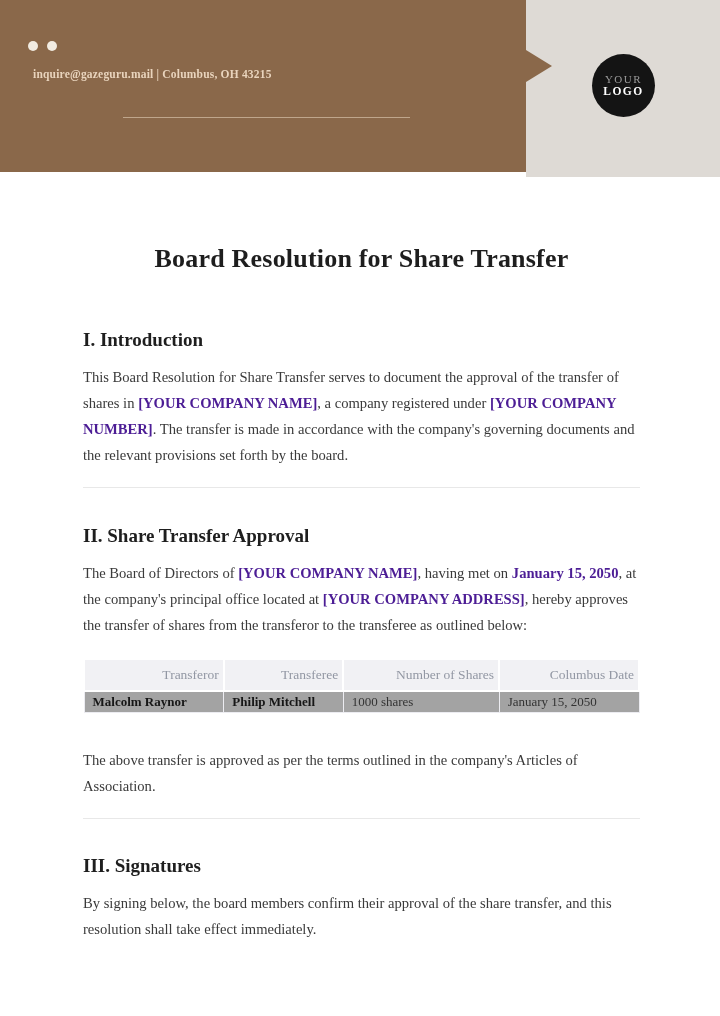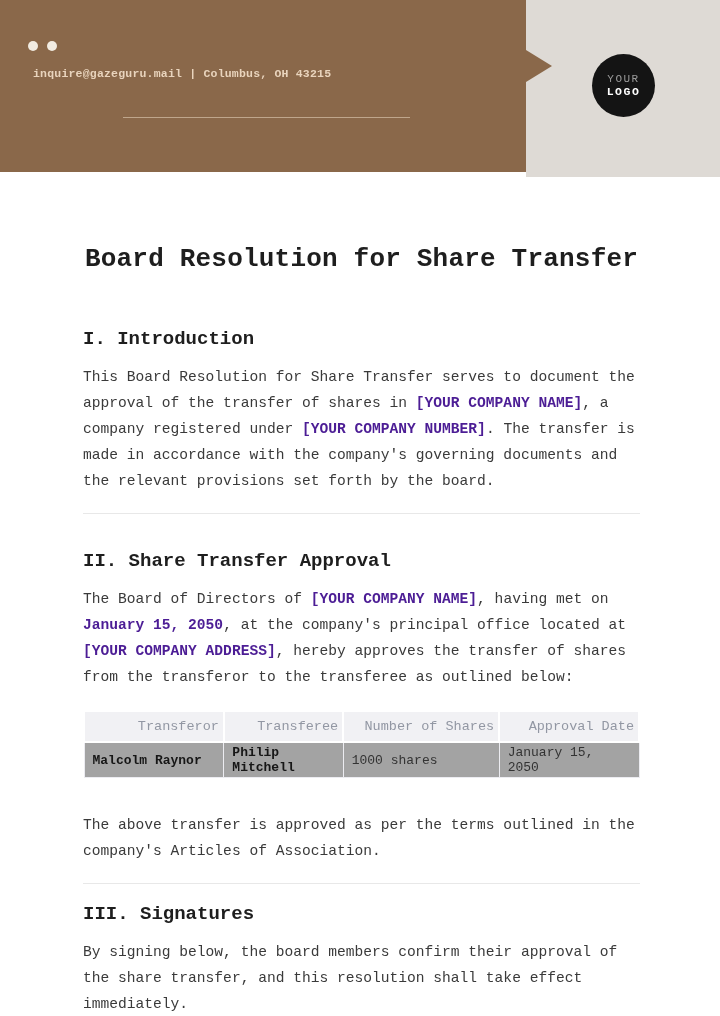--- a/index.html
+++ b/index.html
@@ -2,21 +2,21 @@
 <html style="--brand-brown: #8a684a; --header-beige: #dedad5; --dot-color: #f2ece2; --contact-text: #e9d4bd; --contact-underline: rgba(235,216,194,0.55); --logo-bg: #141414; --logo-your: #9a9a9a; --logo-logo: #ffffff; --heading-color: #1e1e1e; --body-color: #3a3a3a; --divider: #e8e8e8; --table-header-bg: #f1f1f4; --table-header-text: #9297a3;"><head>
 <meta charset="utf-8">
 <style>
   * { margin: 0; padding: 0; box-sizing: border-box; }
   html, body { background: #ffffff; }
   .page {
     position: relative;
     width: 720px;
     height: 1016px;
     background: #ffffff;
-    font-family: Liberation Mono, monospace;
+    font-family: Liberation Serif, serif;
     overflow: hidden;
     margin: 0 auto;
   }
 
   
   .header { position: absolute; top: 0; left: 0; width: 720px; height: 178px; }
   .header-beige {
     position: absolute; top: 0; left: 526px; width: 194px; height: 177px;
     background: var(--header-beige, #dedad5);
   }
@@ -72,21 +72,21 @@
     color: var(--heading-color, #1e1e1e);
     letter-spacing: 0.2px;
   }
   .section-heading {
     font-size: 19px; font-weight: 700;
     color: var(--heading-color, #1e1e1e);
     line-height: 23px;
   }
   .h-intro { margin-top: 54px; }
   .h-approval { margin-top: 36px; }
-  .h-signatures { margin-top: 19px; }
+  .h-signatures { margin-top: 35px; }
   .para {
     margin-top: 13px;
     font-size: 14.6px; line-height: 26px;
     color: var(--body-color, #3a3a3a);
   }
   .para b { color: #4c1d95; }
   .divider {
     margin-top: 19px;
     border: none; height: 1px;
     background: var(--divider, #e8e8e8);
@@ -162,21 +162,21 @@
         <col class="col-1">
           <col class="col-2">
           <col class="col-3">
           <col class="col-4">
       </colgroup>
       <thead>
         <tr>
           <th>Transferor</th>
           <th>Transferee</th>
           <th>Number of Shares</th>
-          <th>Approval Date</th>
+          <th>Columbus Date</th>
         </tr>
       </thead>
       <tbody>
         <tr>
           <td class="strong">Malcolm Raynor</td>
           <td class="strong">Philip Mitchell</td>
           <td>1000 shares</td>
           <td>January 15, 2050</td>
         </tr>
       </tbody>

